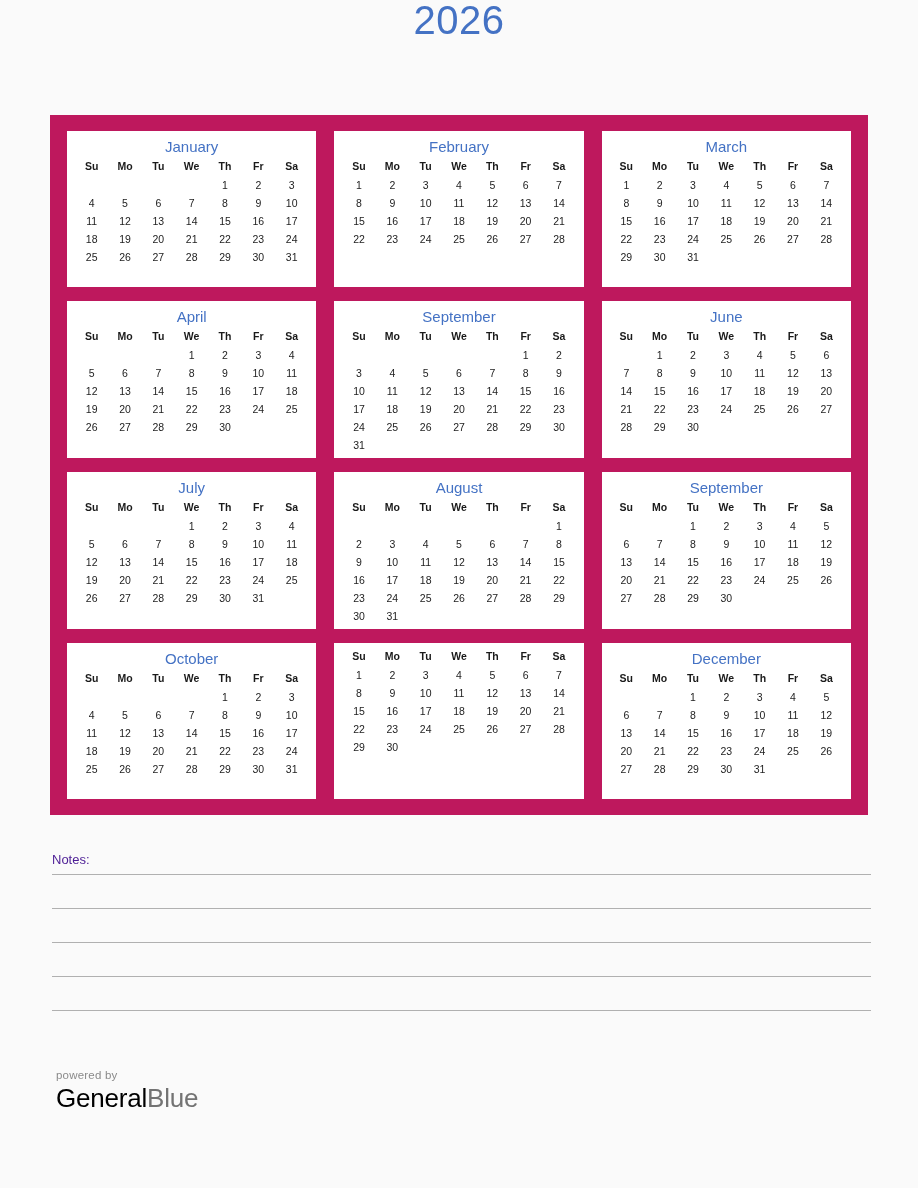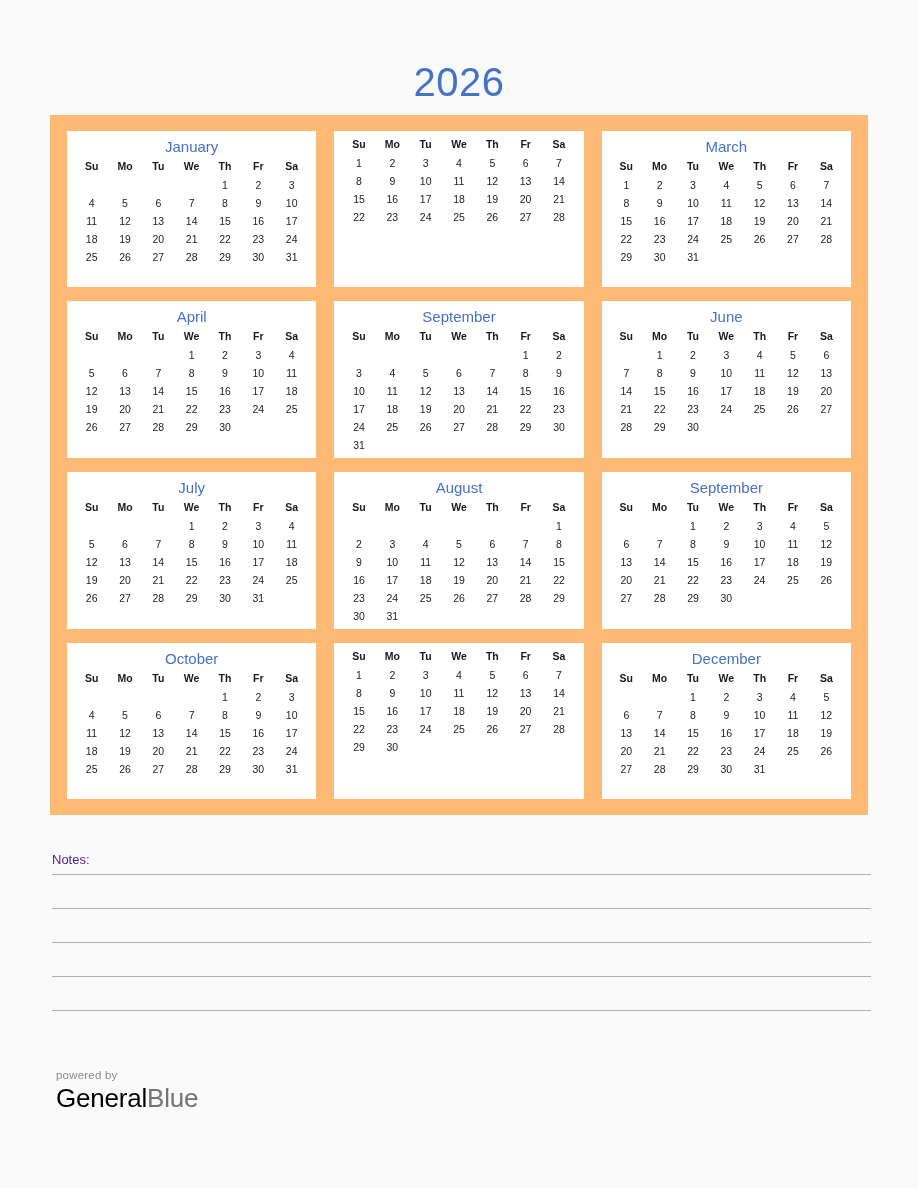--- a/index.html
+++ b/index.html
@@ -22,32 +22,31 @@
   }
 
   
   .year-title {
     text-align: center;
     color: #4472c4;
     font-size: 40px;
     font-weight: 400;
     letter-spacing: 0.5px;
     line-height: 1;
-    padding-top: 62px;
     margin: 0;
   }
 
   
   .calendar-panel {
     position: absolute;
     left: 50px;
     top: 115px;
     width: 818px;
     height: 700px;
-    background: #fdba74;
+    background: #be185d;
     box-sizing: border-box;
     padding: 16px 17px;
   }
 
   .months-grid {
     display: grid;
     grid-template-columns: repeat(3, 1fr);
     grid-template-rows: repeat(4, 1fr);
     column-gap: 18px;
     row-gap: 14px;
@@ -214,20 +213,21 @@
                 <td>27</td>
                 <td>28</td>
                 <td>29</td>
                 <td>30</td>
                 <td>31</td>
               </tr>
             </tbody>
           </table>
         </div>
         <div class="month-card">
+          <div class="month-name">February</div>
           <table class="month-table">
             <thead>
               <tr>
                 <th>Su</th>
                 <th>Mo</th>
                 <th>Tu</th>
                 <th>We</th>
                 <th>Th</th>
                 <th>Fr</th>
                 <th>Sa</th>

